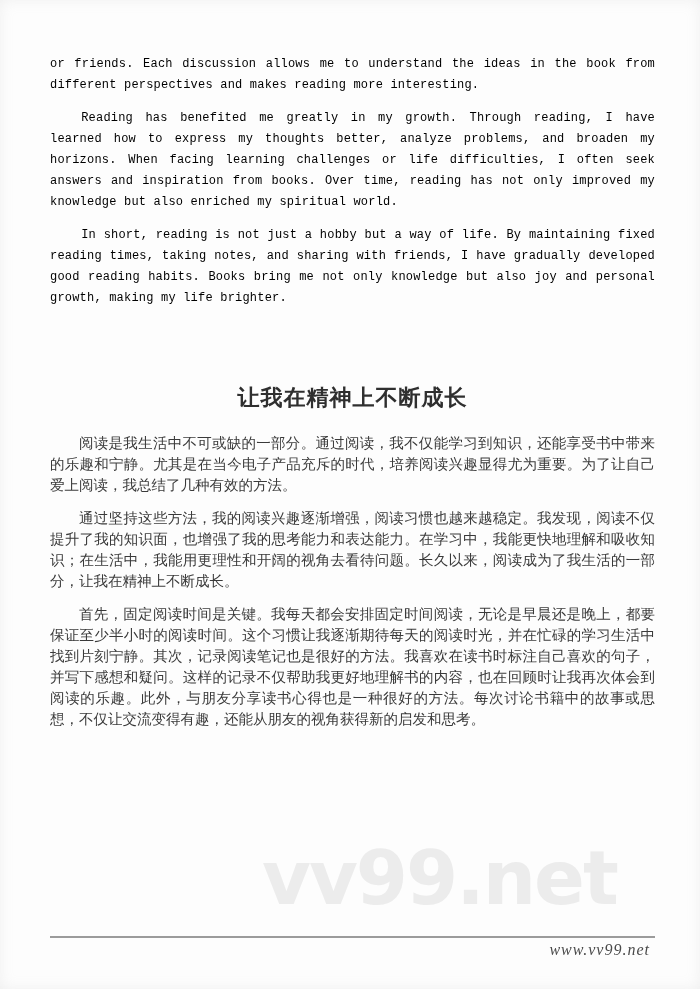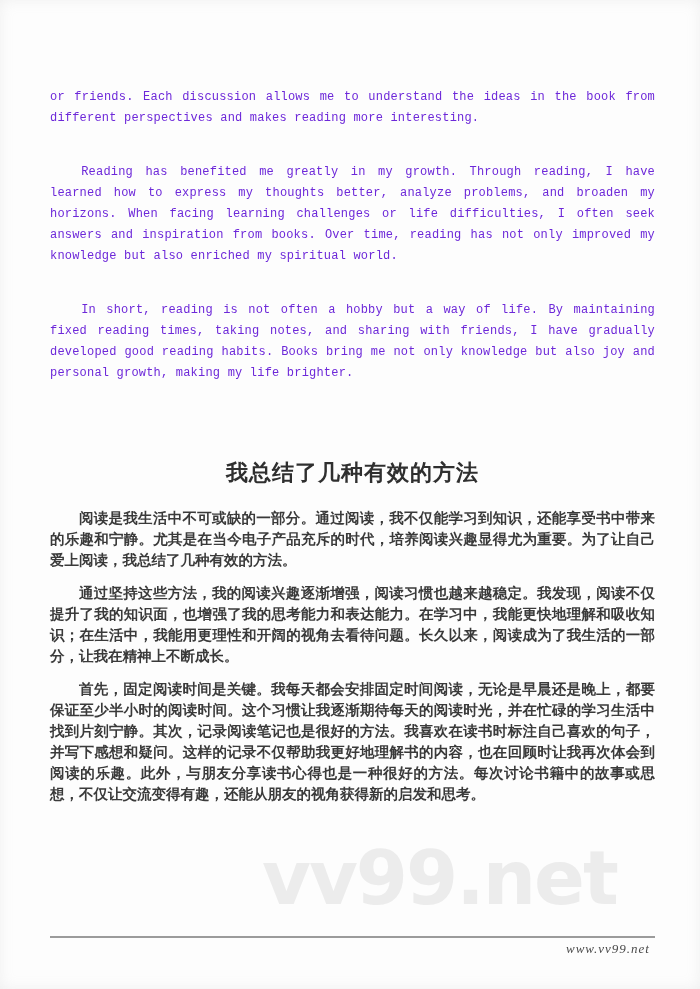--- a/index.html
+++ b/index.html
@@ -25,45 +25,43 @@
   }
   .content {
     position: relative;
     padding: 54px 45px 0 50px;
     z-index: 2;
   }
   .en {
     font-family: "Liberation Mono", "DejaVu Sans Mono", monospace;
     font-size: 12px;
     line-height: 21px;
-    color: #6d28d9;
+    color: #000000;
     text-align: justify;
     margin-bottom: 12px;
     letter-spacing: 0.2px;
-    margin-top: 33px;
   }
   .en.indent { text-indent: 2.6em; }
   .zh-title {
     font-family: "Liberation Serif", "DejaVu Serif", serif;
     font-size: 22px;
     font-weight: bold;
     color: #2f2f2f;
     text-align: center;
     line-height: 30px;
     margin: 74px 0 20px 0;
     letter-spacing: 1px;
   }
   .zh {
     font-family: "Liberation Serif", "DejaVu Serif", serif;
     font-size: 14.5px;
     line-height: 21px;
     color: #3a3a3a;
     text-align: justify;
     margin-bottom: 12px;
-    font-weight: bold;
   }
   .zh.indent { text-indent: 2em; }
   .watermark {
     position: absolute;
     left: 262px;
     top: 841px;
     font-family: "DejaVu Sans", "Liberation Sans", sans-serif;
     font-weight: bold;
     font-size: 75px;
     line-height: 1;
@@ -83,41 +81,41 @@
   .footer-line {
     height: 2px;
     background: #9b9b9b;
   }
   .footer-text {
     margin-top: 3px;
     text-align: right;
     padding-right: 5px;
     font-family: "Liberation Serif", "DejaVu Serif", serif;
     font-style: italic;
-    font-size: 13px;
+    font-size: 16px;
     color: #4a4a4a;
     letter-spacing: 1px;
   }
 </style>
 </head>
 <body>
 
 <div class="page">
 
   <div class="watermark">vv99.net</div>
 
   <div class="content">
 
     <section>
       <p class="en">or friends. Each discussion allows me to understand the ideas in the book from different perspectives and makes reading more interesting.</p>
       <p class="en indent">Reading has benefited me greatly in my growth. Through reading, I have learned how to express my thoughts better, analyze problems, and broaden my horizons. When facing learning challenges or life difficulties, I often seek answers and inspiration from books. Over time, reading has not only improved my knowledge but also enriched my spiritual world.</p>
-      <p class="en indent">In short, reading is not often a hobby but a way of life. By maintaining fixed reading times, taking notes, and sharing with friends, I have gradually developed good reading habits. Books bring me not only knowledge but also joy and personal growth, making my life brighter.</p>
+      <p class="en indent">In short, reading is not just a hobby but a way of life. By maintaining fixed reading times, taking notes, and sharing with friends, I have gradually developed good reading habits. Books bring me not only knowledge but also joy and personal growth, making my life brighter.</p>
     </section>
 
-    <h1 class="zh-title">我总结了几种有效的方法</h1>
+    <h1 class="zh-title">让我在精神上不断成长</h1>
 
     <section>
       <p class="zh indent" lang="zh">阅读是我生活中不可或缺的一部分。通过阅读，我不仅能学习到知识，还能享受书中带来的乐趣和宁静。尤其是在当今电子产品充斥的时代，培养阅读兴趣显得尤为重要。为了让自己爱上阅读，我总结了几种有效的方法。</p>
       <p class="zh indent" lang="zh">通过坚持这些方法，我的阅读兴趣逐渐增强，阅读习惯也越来越稳定。我发现，阅读不仅提升了我的知识面，也增强了我的思考能力和表达能力。在学习中，我能更快地理解和吸收知识；在生活中，我能用更理性和开阔的视角去看待问题。长久以来，阅读成为了我生活的一部分，让我在精神上不断成长。</p>
       <p class="zh indent" lang="zh">首先，固定阅读时间是关键。我每天都会安排固定时间阅读，无论是早晨还是晚上，都要保证至少半小时的阅读时间。这个习惯让我逐渐期待每天的阅读时光，并在忙碌的学习生活中找到片刻宁静。其次，记录阅读笔记也是很好的方法。我喜欢在读书时标注自己喜欢的句子，并写下感想和疑问。这样的记录不仅帮助我更好地理解书的内容，也在回顾时让我再次体会到阅读的乐趣。此外，与朋友分享读书心得也是一种很好的方法。每次讨论书籍中的故事或思想，不仅让交流变得有趣，还能从朋友的视角获得新的启发和思考。</p>
     </section>
 
   </div>
 
   <div class="footer">

